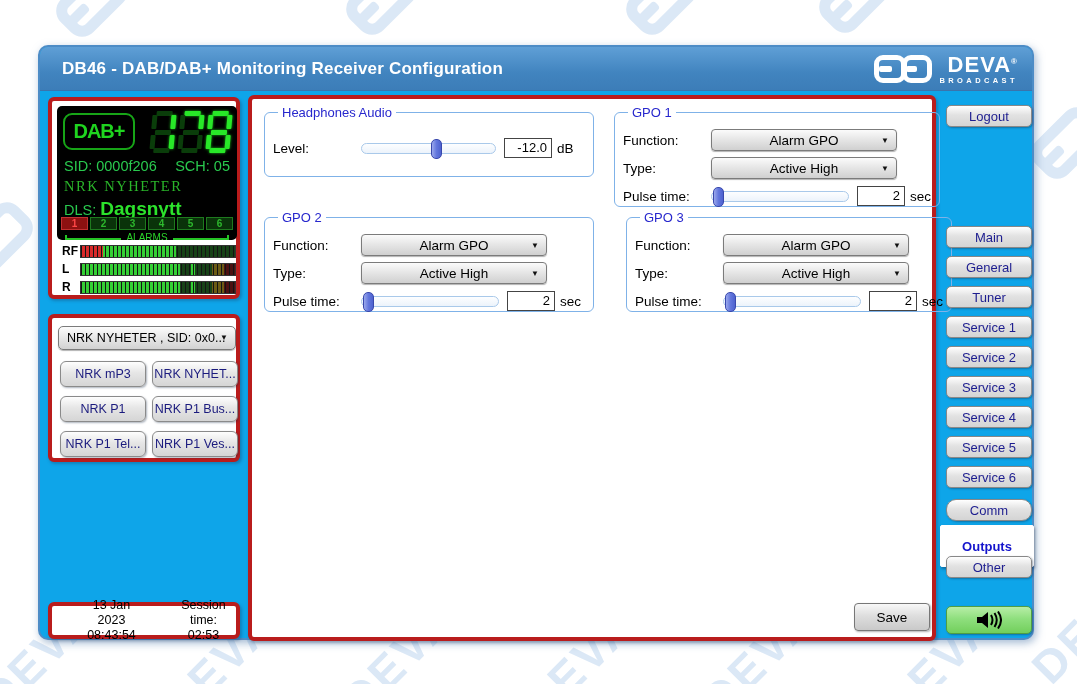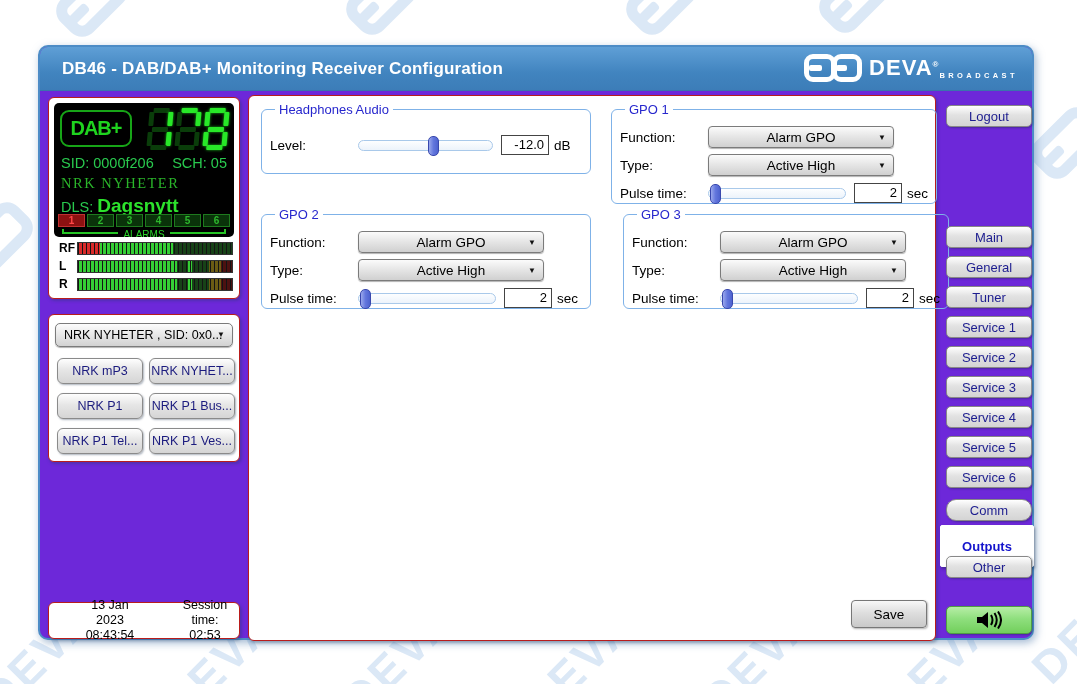--- a/index.html
+++ b/index.html
@@ -10,43 +10,43 @@
   }
 
   
   .wm-mark { position:absolute; width:74px; height:46px; border:11px solid #dbe8f6; border-radius:16px; transform:rotate(-45deg); }
   .wm-mark::after { content:''; position:absolute; left:-7px; top:50%; margin-top:-5px; width:26px; height:10px; background:#dbe8f6; border-radius:4px; }
   .wm-text { position:absolute; font-weight:bold; font-size:46px; letter-spacing:3px; color:#dbe8f6; transform:rotate(-45deg); white-space:nowrap; }
 
   
   .window {
     position:absolute; left:38px; top:45px; width:996px; height:595px;
-    background:#6d28d9; border:2px solid #4d8cc6; border-radius:10px;
+    background:#0ea5e9; border:2px solid #4d8cc6; border-radius:10px;
     box-shadow:2px 3px 8px rgba(90,130,175,.55);
   }
   .titlebar {
     position:absolute; left:0; top:0; right:0; height:44px;
     background:linear-gradient(#5f9fd6, #4184bf 60%, #3c7db8);
     border-radius:8px 8px 0 0; border-bottom:1px solid #3a74ac;
   }
   .titlebar h1 { position:absolute; left:22px; top:0; line-height:43px; font-size:17px; color:#fff; font-weight:bold; letter-spacing:.2px; }
 
   .logo { position:absolute; right:14px; top:7px; display:flex; align-items:center; gap:7px; }
   .db-mark { position:relative; width:58px; height:28px; }
   .db-mark .d { position:absolute; left:0; top:0; width:32px; height:28px; border:5px solid #fff; border-radius:9px; }
   .db-mark .d::after { content:''; position:absolute; left:0px; top:6px; width:13px; height:6px; background:#fff; border-radius:2px; }
   .db-mark .b { position:absolute; left:28px; top:0; width:30px; height:28px; border:5px solid #fff; border-radius:9px; }
   .db-mark .b::after { content:''; position:absolute; left:-1px; top:6px; width:11px; height:6px; background:#fff; border-radius:2px; }
-  .logo-text { display:flex; align-items:flex-end; line-height:1; }
+  .logo-text { display:flex; flex-direction:column; align-items:flex-end; line-height:1; }
   .logo-text .deva { font-size:22px; font-weight:bold; color:#fff; letter-spacing:1px; }
   .logo-text .deva sup { font-size:8px; vertical-align:super; }
   .logo-text .bcast { font-size:7.5px; font-weight:bold; color:#fff; letter-spacing:3.4px; margin-top:1px; }
 
   
-  .panel { position:absolute; background:#fff; border:1px solid #b91c1c; border-radius:6px; box-shadow:1.5px 2px 3px rgba(30,60,100,.35); }
+  .panel { position:absolute; background:#fff; border:4px solid #b91c1c; border-radius:6px; box-shadow:1.5px 2px 3px rgba(30,60,100,.35); }
 
   
   .lcd-panel { left:8px; top:50px; width:192px; height:202px; }
   .lcd-screen { position:absolute; left:5px; top:5px; width:180px; height:134px; background:#000; border-radius:5px; overflow:hidden; }
   .dab-badge { position:absolute; left:6px; top:7px; width:72px; height:37px; border:2px solid #17a517; border-radius:9px;
     display:flex; align-items:center; justify-content:center; font-size:20px; font-weight:800; color:#1fd41f; letter-spacing:-1px; }
   .lcd-digits { position:absolute; left:94px; top:5px; display:flex; gap:4px; }
   .lcd-digit { position:relative; width:24px; height:42px; transform:skewX(-5deg); }
   .seg { position:absolute; background:#0a3d0a; border-radius:1px; }
   .seg-a { left:4px; top:0; width:16px; height:5px; }
@@ -57,21 +57,21 @@
   .seg-e { left:0; bottom:4px; width:5px; height:14px; }
   .seg-c { right:0; bottom:4px; width:5px; height:14px; }
   .seg.on { background:#28e828; box-shadow:0 0 3px #1abf1a; }
   .lcd-sid { position:absolute; left:7px; right:7px; top:52px; display:flex; justify-content:space-between; font-size:14.5px; color:#29c94e; }
   .lcd-station { position:absolute; left:7px; top:72px; font-family:Liberation Serif, serif; font-size:14.5px; color:#2ab52a; letter-spacing:1.5px; }
   .lcd-dls { position:absolute; left:7px; top:92px; font-size:14.5px; color:#29c94e; }
   .lcd-dls b { color:#2ce22c; font-size:19px; margin-left:4px; }
   .alarm-strip { position:absolute; left:4px; right:4px; top:111px; display:flex; gap:2px; }
   .alarm-cell { flex:1; height:13px; background:#0a330a; border:1px solid #1e7a1e; font-size:10px; line-height:11px; text-align:center; color:#2db82d; font-weight:bold; }
   .alarm-cell.active { background:#8c1111; border-color:#c03030; color:#ff4747; }
-  .alarm-bracket { position:absolute; left:8px; right:8px; top:126px; display:flex; align-items:flex-start; }
+  .alarm-bracket { position:absolute; left:8px; right:8px; top:126px; display:flex; align-items:center; }
   .bracket-line { flex:1; height:5px; border-bottom:2px solid #25c425; }
   .bracket-line.l { border-left:2px solid #25c425; }
   .bracket-line.r { border-right:2px solid #25c425; }
   .bracket-label { font-size:10px; line-height:10px; color:#2ad42a; margin:0 5px; transform:translateY(1px); }
 
   
   .meter-row-label { position:absolute; left:10px; width:18px; font-size:12px; font-weight:bold; color:#000; }
   .meter { position:absolute; left:28px; width:156px; height:13px; border:1px solid #333; }
   .meter::after { content:''; position:absolute; inset:0; background:repeating-linear-gradient(90deg, #141414 0 1px, transparent 1px 4px); }
   .meter.rf { background:linear-gradient(90deg, #d92a2a 0 14%, #35cf35 14% 62%, #174217 62% 100%); }

